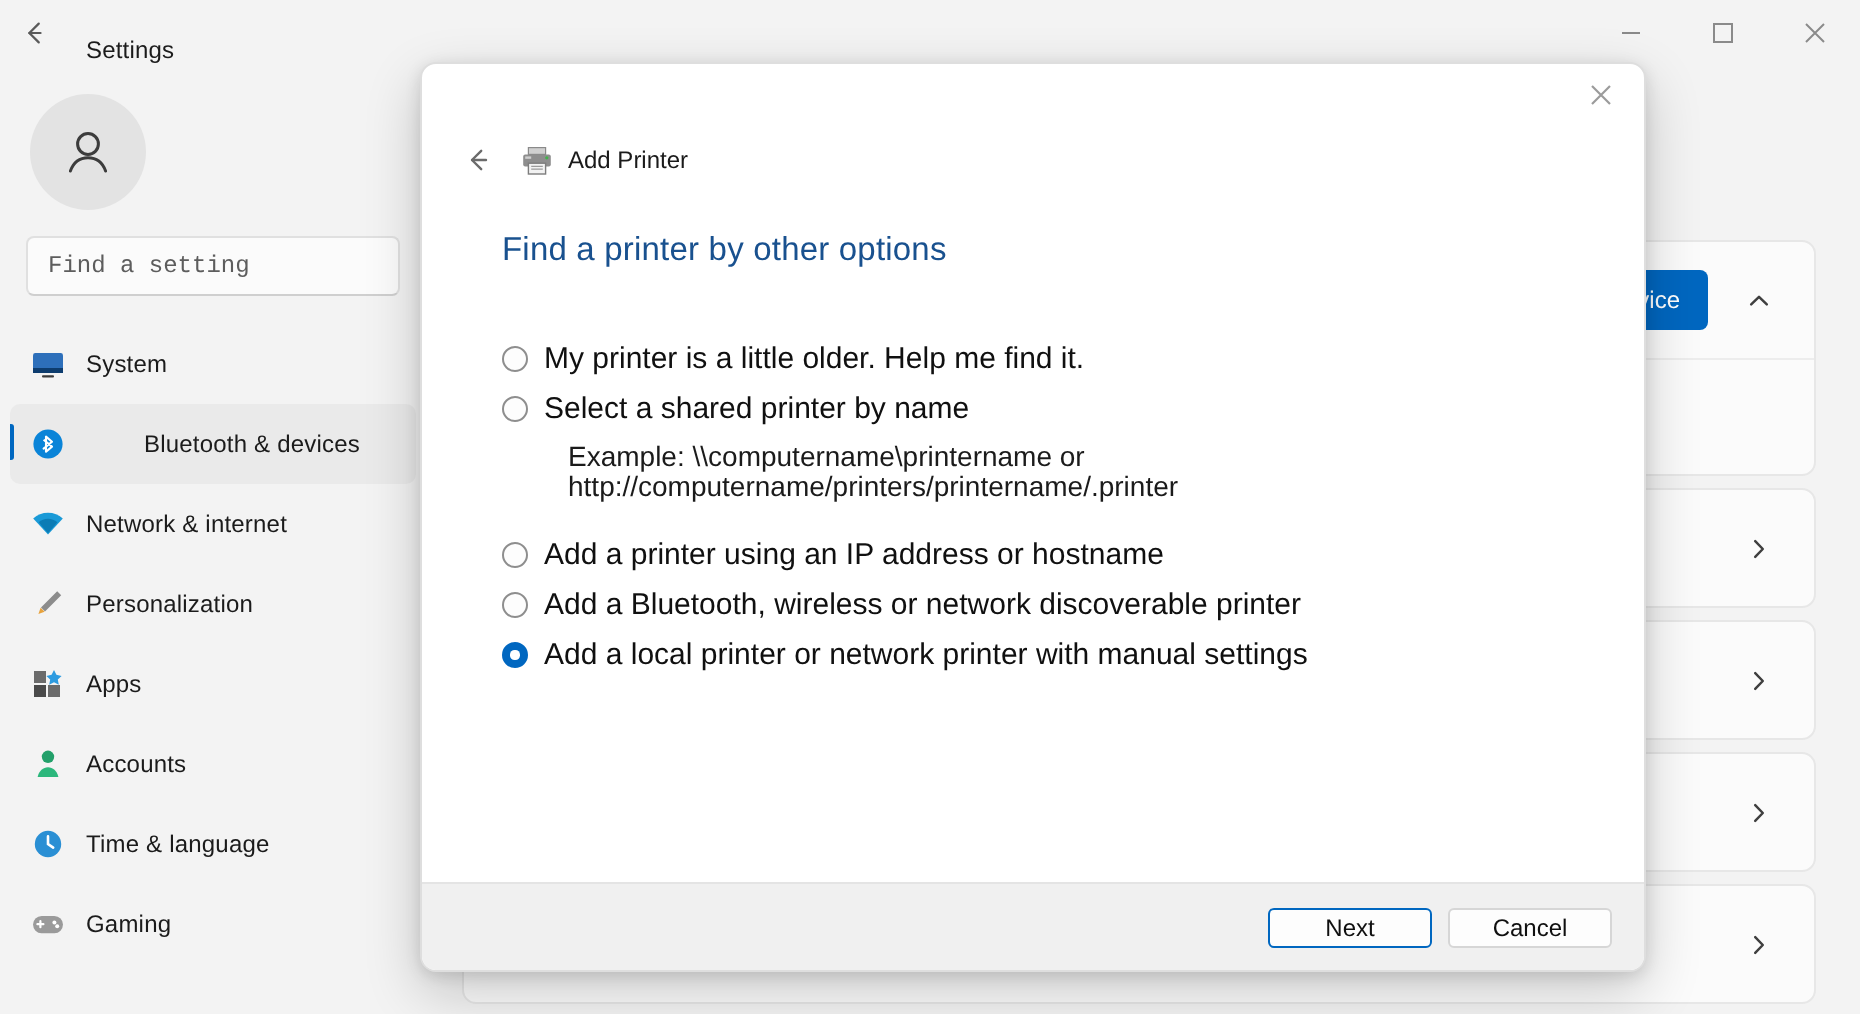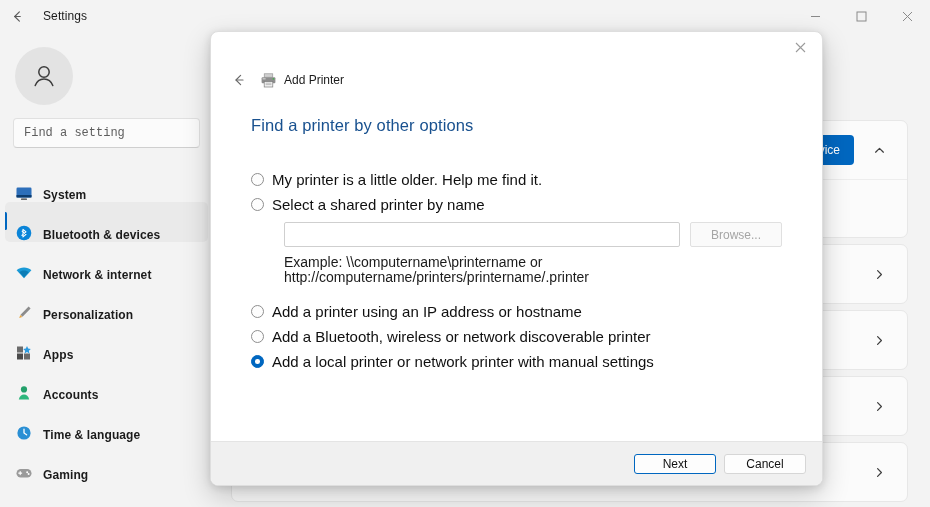--- a/index.html
+++ b/index.html
@@ -15,21 +15,21 @@
   
   #settings-window {
     position: absolute; inset: 0;
     background: #f3f3f3;
     display: flex; flex-direction: column;
   }
 
   
   #titlebar {
     height: 32px; flex: 0 0 32px;
-    display: flex; align-items: center;
+    display: flex; align-items: flex-end;
     background: #f3f3f3;
     position: relative; z-index: 4;
   }
   #titlebar .nav-back {
     width: 34px; height: 32px;
     display: flex; align-items: center; justify-content: center;
     color: #5a5a5a;
   }
   #titlebar .app-title {
     font-size: 12px; color: #1b1b1b;
@@ -77,28 +77,27 @@
   #search-box input {
     border: 0; outline: 0; background: transparent;
     font-family: Liberation Mono, monospace; font-size: 12px; color: #1b1b1b;
     width: 100%;
   }
   #search-box input::placeholder { color: #5d5d5d; }
 
   #nav-list { flex: 1 1 auto; overflow: hidden; }
   .nav-item {
     height: 40px;
-    display: flex; align-items: flex-end;
+    display: flex; align-items: center;
     border-radius: 5px;
     padding: 0 10px;
     position: relative;
     margin-bottom: 0px;
-    font-weight: bold;
-  }
-  .nav-item.selected { background: #eaeaea; }
+  }
+  .nav-item.selected { background: #eaeaea; gap: 29px; }
   .nav-item.selected::before {
     content: ""; position: absolute;
     left: -1px; top: 10px;
     width: 3px; height: 18px;
     border-radius: 2px;
     background: #0067c0;
   }
   .nav-item .nav-icon {
     width: 28px; flex: 0 0 28px;
     display: flex; align-items: center; justify-content: flex-start;
@@ -579,24 +578,20 @@
     <div class="radio-row">
       <span class="radio"></span>
       <span class="rlabel">My printer is a little older. Help me find it.</span>
     </div>
 
     <div class="radio-row">
       <span class="radio"></span>
       <span class="rlabel">Select a shared printer by name</span>
     </div>
 
-    <div id="shared-printer-field">
-      <input id="shared-name-input" type="text" placeholder="" style="">
-      <button id="browse-button">Browse...</button>
-    </div>
 
     <div id="example-text">
       <div>Example: \\computername\printername or</div>
       <div>http://computername/printers/printername/.printer</div>
     </div>
 
     <div class="radio-row">
       <span class="radio"></span>
       <span class="rlabel">Add a printer using an IP address or hostname</span>
     </div>

